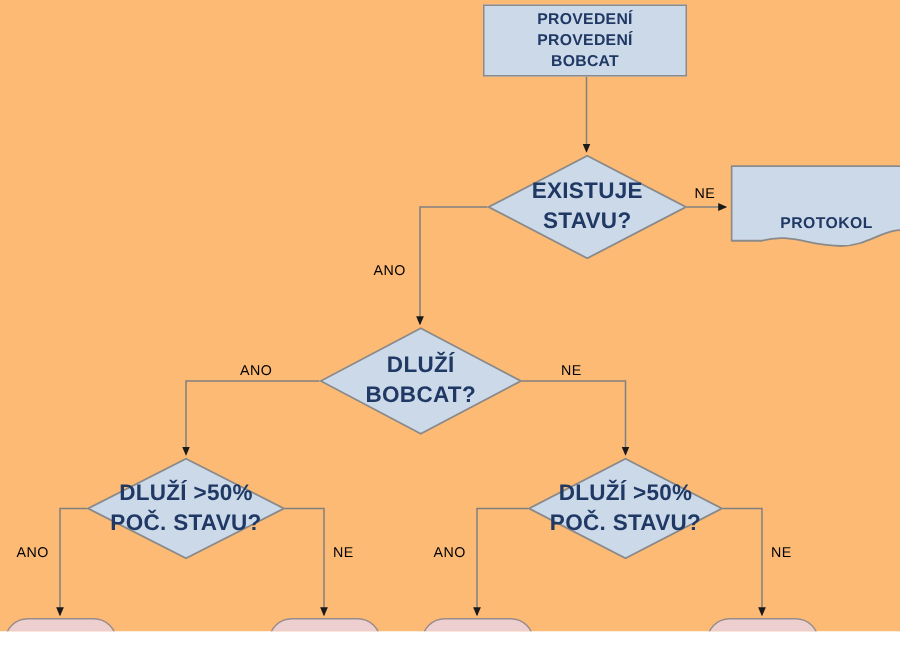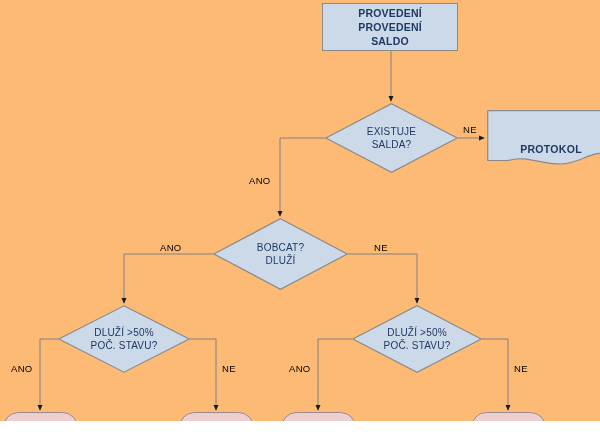--- a/index.html
+++ b/index.html
@@ -38,22 +38,22 @@
     border: 1.5px solid #8a8a8a;
     color: #1f3864;
     font-weight: bold;
     font-size: 10.5px;
     line-height: 1.35;
     letter-spacing: 0.2px;
   }
   
   .node-decision {
     color: #1f3864;
-    font-weight: normal;
-    font-size: 10px;
+    font-weight: bold;
+    font-size: 15px;
     line-height: 1.35;
     letter-spacing: 0.2px;
   }
   .node-decision svg {
     position: absolute;
     left: 0;
     top: 0;
     width: 100%;
     height: 100%;
   }
@@ -128,48 +128,48 @@
 
     <path d="M352,339 L318,339 L318,410" stroke="#808080" stroke-width="1" fill="none" marker-end="url(#arrowhead)"></path>
 
     <path d="M482,339 L508,339 L508,410" stroke="#808080" stroke-width="1" fill="none" marker-end="url(#arrowhead)"></path>
   </svg>
 
   <div class="node node-process" style="left:322px; top:3px; width:136px; height:48px;">
     <div>
       <div>PROVEDENÍ</div>
       <div>PROVEDENÍ</div>
-      <div>SALDO</div>
+      <div>BOBCAT</div>
     </div>
   </div>
 
   <div class="node node-decision" style="left:325px; top:103px; width:133px; height:70px;">
     <svg viewBox="0 0 133 70" preserveAspectRatio="none">
       <polygon points="66.5,0.8 132.2,35 66.5,69.2 0.8,35" fill="#ccd9e9" stroke="#8a8a8a" stroke-width="1.2"></polygon>
     </svg>
     <div class="dec-label">
       <div>EXISTUJE</div>
-      <div>SALDA?</div>
+      <div>STAVU?</div>
     </div>
   </div>
 
   <div class="node node-document" style="left:487px; top:110px; width:128px; height:58px;">
     <svg viewBox="0 0 128 58" preserveAspectRatio="none">
       <path d="M0.7,0.7 L127.3,0.7 L127.3,47 C106,36 96,54 74,54 C52,54 40,45 21,50.5 L0.7,50.5 Z" fill="#ccd9e9" stroke="#8a8a8a" stroke-width="1.2" stroke-linejoin="round"></path>
     </svg>
     <div class="doc-label">PROTOKOL</div>
   </div>
 
   <div class="node node-decision" style="left:213px; top:218px; width:135px; height:72px;">
     <svg viewBox="0 0 135 72" preserveAspectRatio="none">
       <polygon points="67.5,0.8 134.2,36 67.5,71.2 0.8,36" fill="#ccd9e9" stroke="#8a8a8a" stroke-width="1.2"></polygon>
     </svg>
     <div class="dec-label">
+      <div>DLUŽÍ</div>
       <div>BOBCAT?</div>
-      <div>DLUŽÍ</div>
     </div>
   </div>
 
   <div class="node node-decision" style="left:58px; top:305px; width:132px; height:68px;">
     <svg viewBox="0 0 132 68" preserveAspectRatio="none">
       <polygon points="66,0.8 131.2,34 66,67.2 0.8,34" fill="#ccd9e9" stroke="#8a8a8a" stroke-width="1.2"></polygon>
     </svg>
     <div class="dec-label">
       <div>DLUŽÍ &gt;50%</div>
       <div>POČ. STAVU?</div>

